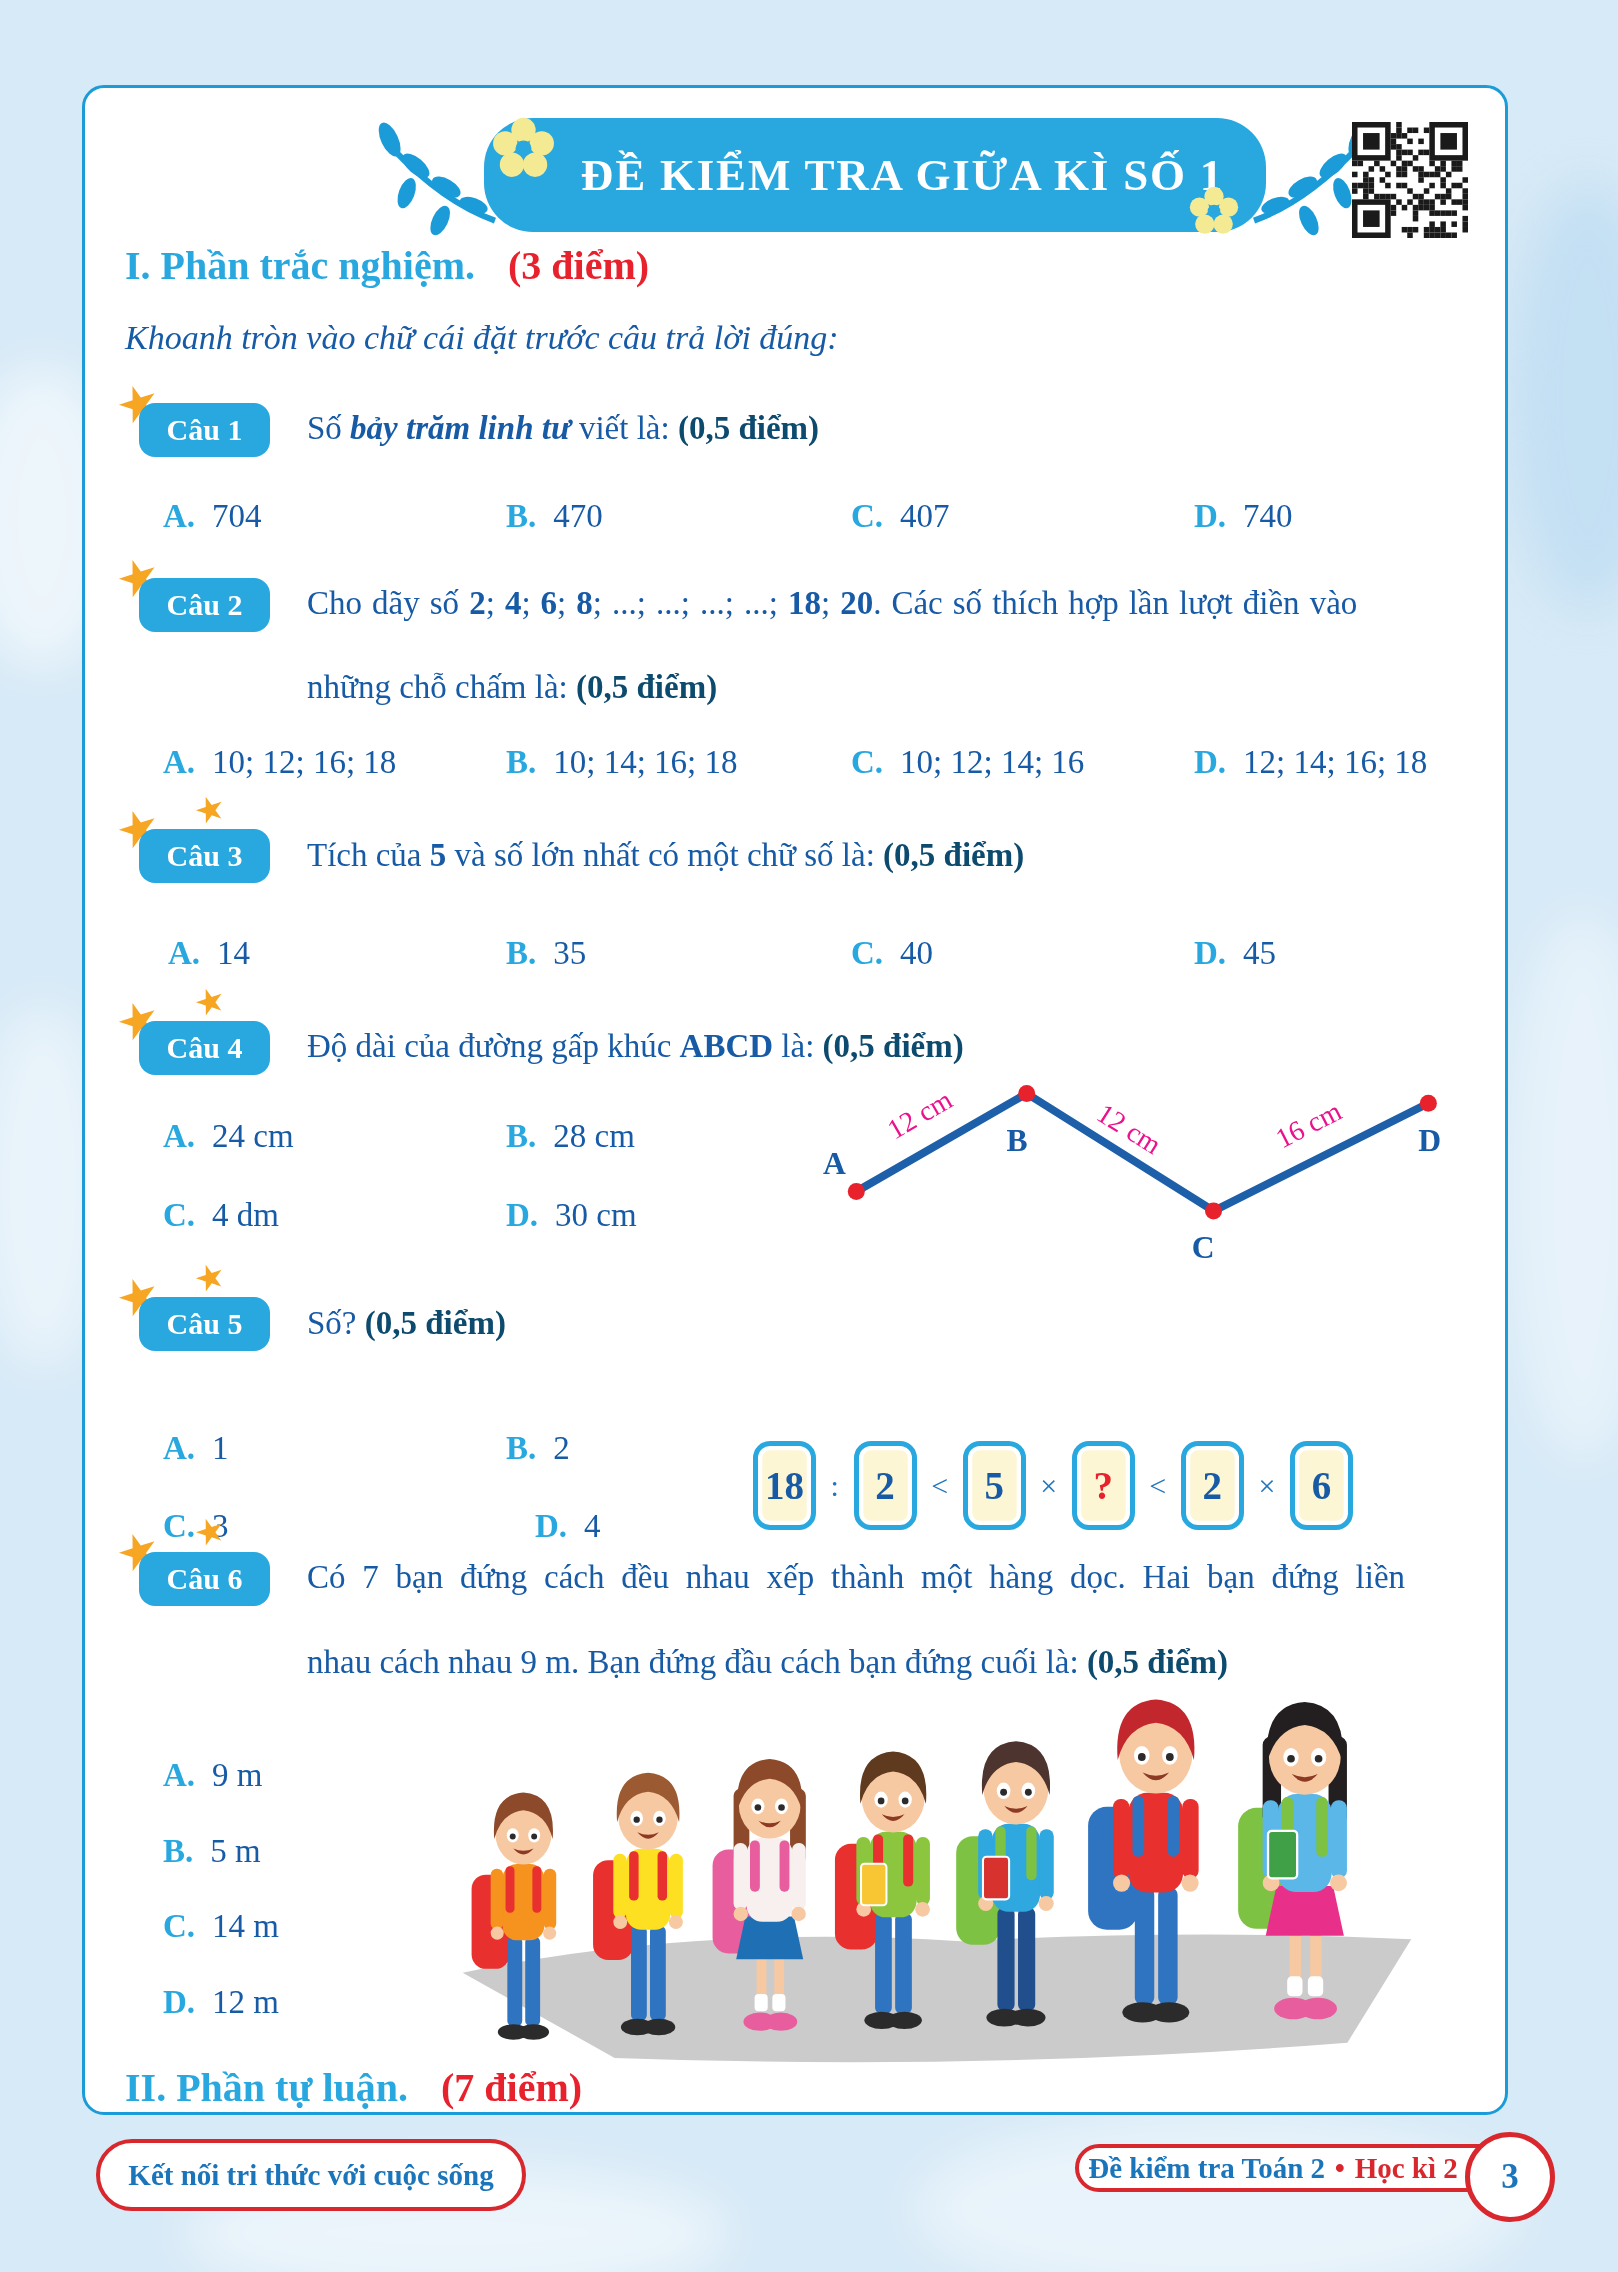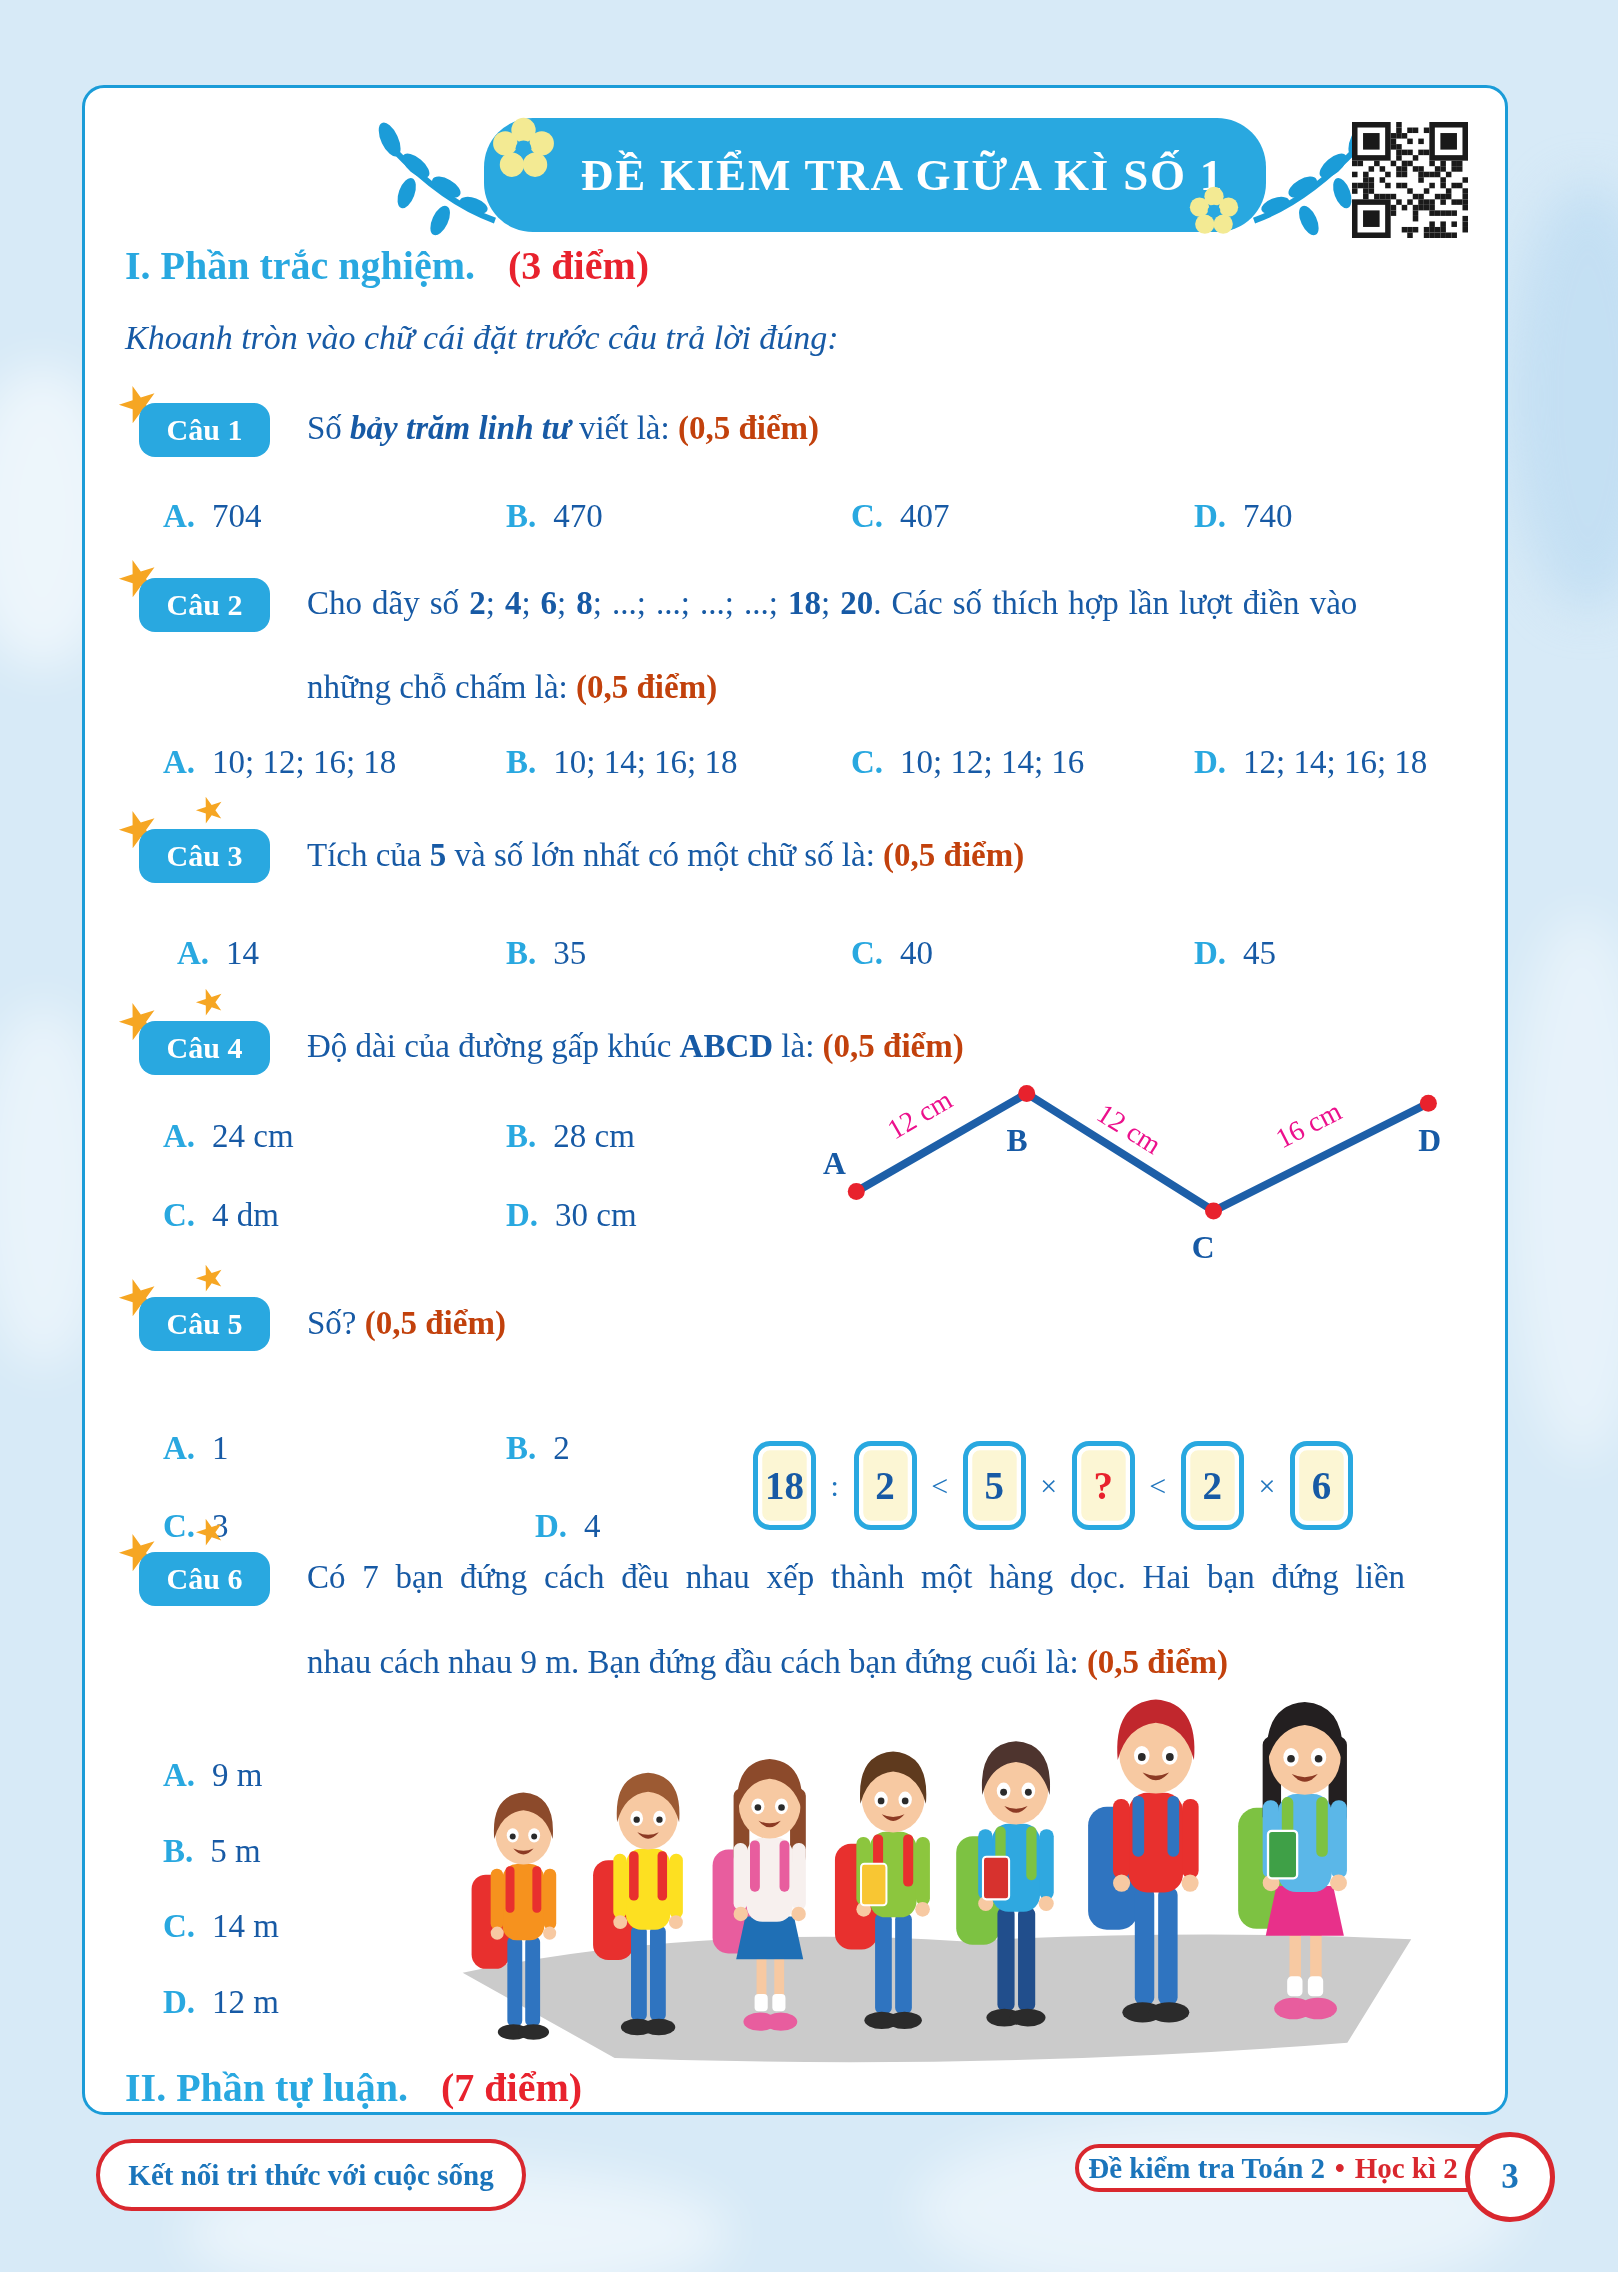--- a/index.html
+++ b/index.html
@@ -29,21 +29,21 @@
   
   .qbadge{
     position:absolute;left:139px;width:131px;height:54px;background:#29A8E0;
     border-radius:16px;color:#fff;font-weight:bold;font-size:30px;
     display:flex;align-items:center;justify-content:center;
   }
   .star{position:absolute;background:#F6A623;clip-path:polygon(50% 0%,61% 35%,98% 35%,68% 57%,79% 91%,50% 70%,21% 91%,32% 57%,2% 35%,39% 35%);transform:rotate(-18deg);}
   .qline{position:absolute;left:307px;font-size:33px;color:#175AA5;white-space:nowrap;}
   .qline .b{font-weight:bold;}
   .qline .bi{font-weight:bold;font-style:italic;}
-  .qline .pts,.pts{color:#c2410c;font-weight:bold;}
+  .qline .pts,.pts{color:#0c4a6e;font-weight:bold;}
   .optrow{position:absolute;left:0;width:1318px;height:43px;}
   .opt{position:absolute;font-size:33px;color:#175AA5;white-space:nowrap;}
   .opt .letter{color:#29A8E0;font-weight:bold;margin-right:17px;}
   
   #expr{position:absolute;left:753px;top:1441px;display:flex;align-items:center;gap:14.6px;}
   .numbox{
     width:63px;height:89px;box-sizing:border-box;border:5.5px solid #29A8E0;border-radius:17px;
     background:#FCF6D4;box-shadow:inset 0 0 0 4.3px #ffffff;
     display:flex;align-items:center;justify-content:center;
     font-size:39px;font-weight:bold;color:#175AA5;
@@ -286,21 +286,21 @@
   <span class="opt" style="left:506px;"><span class="letter">B.</span><span>10; 14; 16; 18</span></span>
   <span class="opt" style="left:851px;"><span class="letter">C.</span><span>10; 12; 14; 16</span></span>
   <span class="opt" style="left:1194px;"><span class="letter">D.</span><span>12; 14; 16; 18</span></span>
 </div>
 
 <div class="star" style="left:119px;top:810px;width:39px;height:39px;"></div>
 <div class="star" style="left:196px;top:796px;width:28px;height:28px;"></div>
 <div class="qbadge" style="top:829px;">Câu 3</div>
 <div class="qline" style="top:837px;"><span>Tích của </span><span class="b">5</span><span> và số lớn nhất có một chữ số là:   </span><span class="pts">(0,5 điểm)</span></div>
 <div class="optrow" style="top:935px;">
-  <span class="opt" style="left:177px;"><span class="letter">A.</span><span>14</span></span>
+  <span class="opt" style="left:168px;"><span class="letter">A.</span><span>14</span></span>
   <span class="opt" style="left:506px;"><span class="letter">B.</span><span>35</span></span>
   <span class="opt" style="left:851px;"><span class="letter">C.</span><span>40</span></span>
   <span class="opt" style="left:1194px;"><span class="letter">D.</span><span>45</span></span>
 </div>
 
 <div class="star" style="left:119px;top:1002px;width:39px;height:39px;"></div>
 <div class="star" style="left:196px;top:988px;width:28px;height:28px;"></div>
 <div class="qbadge" style="top:1021px;">Câu 4</div>
 <div class="qline" style="top:1028px;"><span>Độ dài của đường gấp khúc </span><span class="b">ABCD</span><span> là:   </span><span class="pts">(0,5 điểm)</span></div>
 <div class="optrow" style="top:1118px;">

